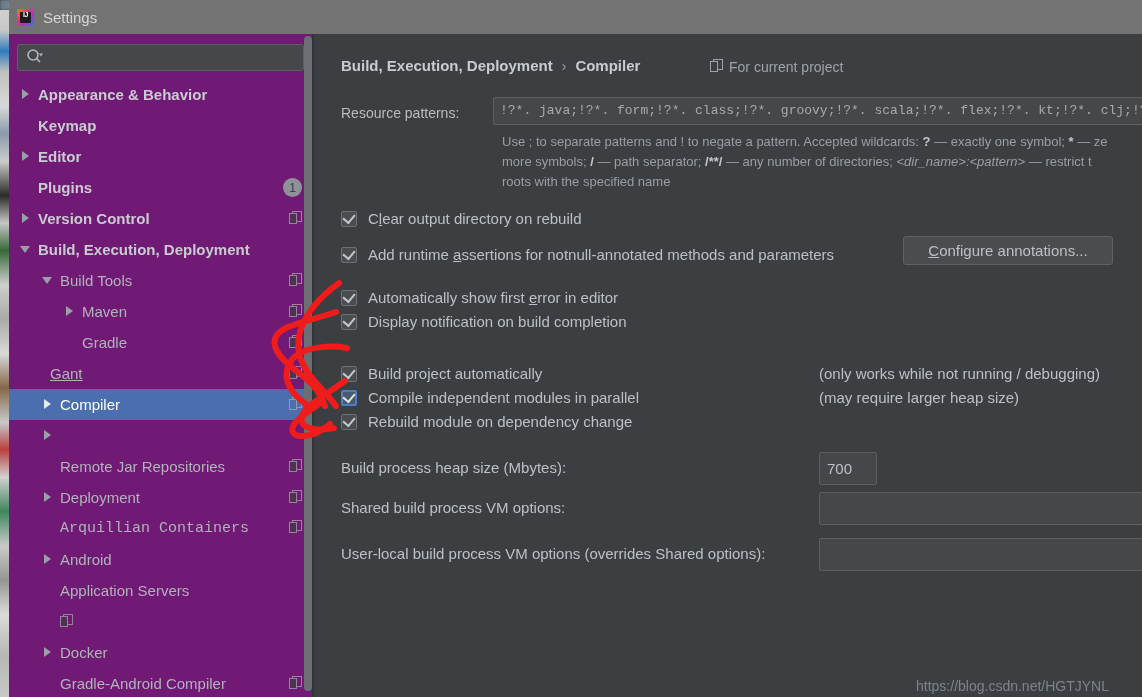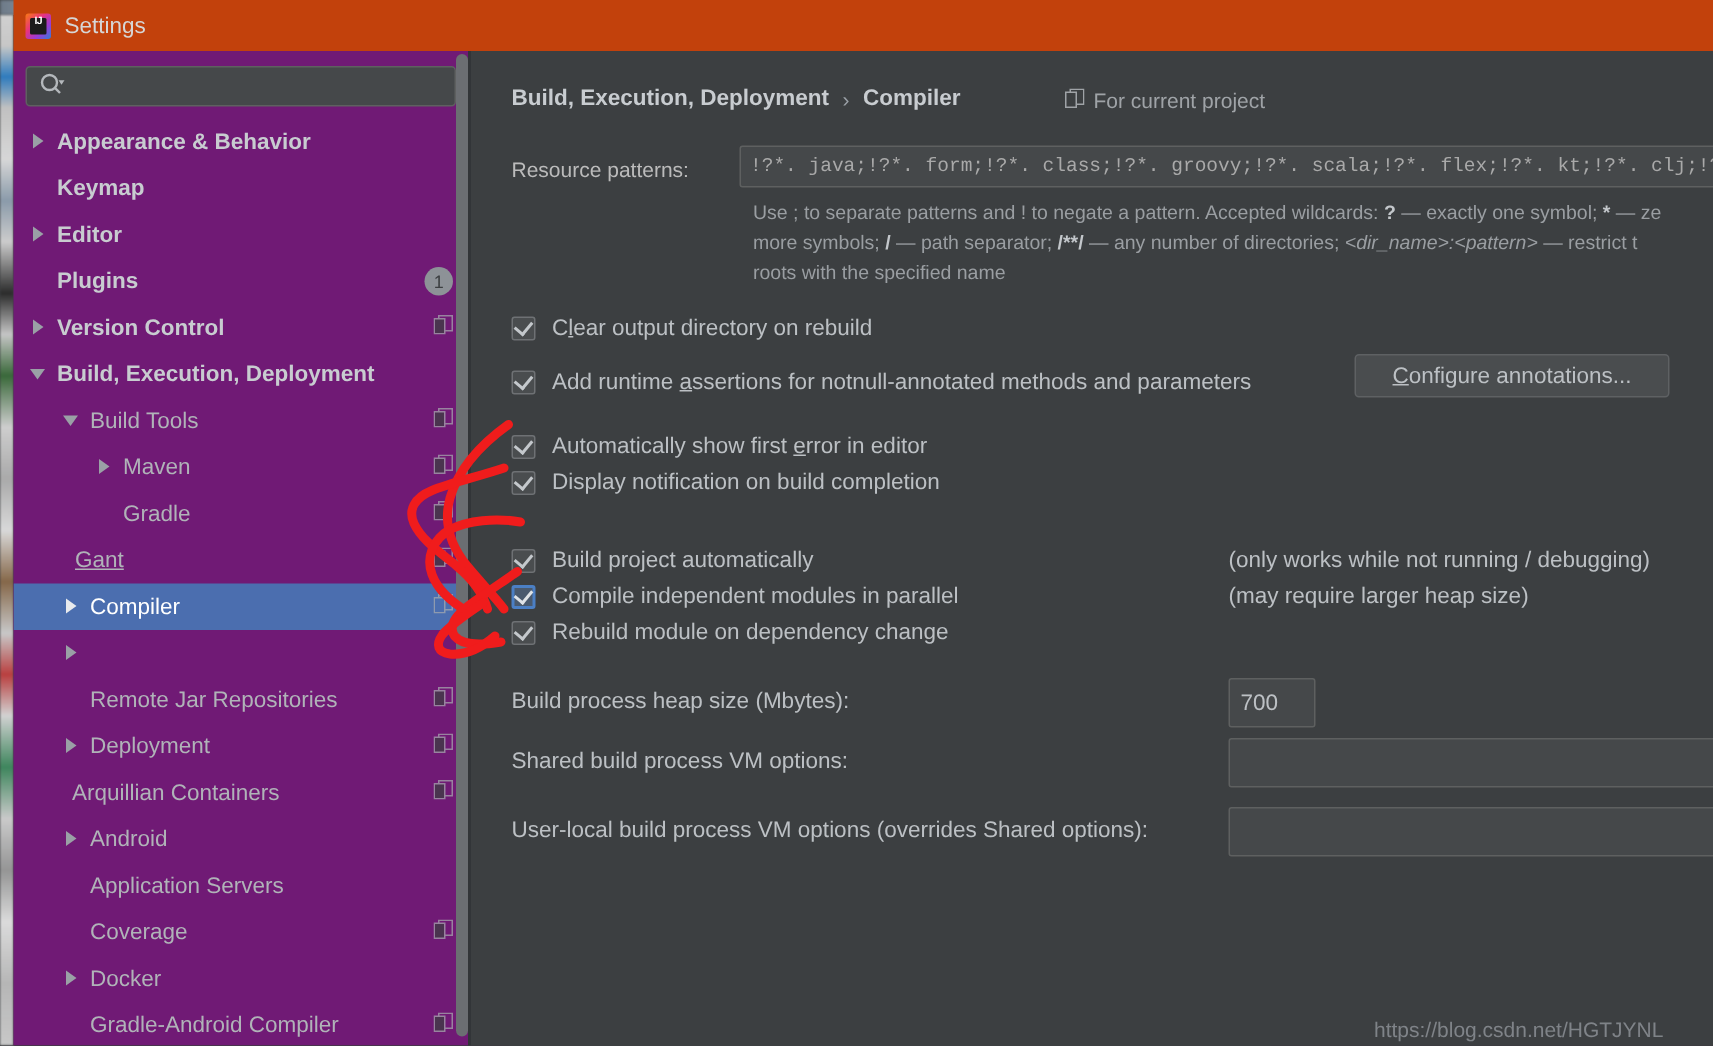--- a/index.html
+++ b/index.html
@@ -52,21 +52,21 @@
     top: 10px; left: 9px;
     width: 1133px; height: 687px;
     background: #3c3f41;
   }
 
   
   #titlebar {
     position: absolute;
     top: -10px; left: 0;
     width: 1133px; height: 34px;
-    background: #c2410c;
+    background: #737373;
     display: flex;
     align-items: center;
     padding-left: 8px;
   }
   #app-logo {
     width: 17px; height: 17px;
     margin-right: 9px;
     position: relative;
     border-radius: 2px;
     background: linear-gradient(135deg,#f97a12 0%,#e8337d 38%,#9b3bd6 68%,#2f7fd6 100%);
@@ -481,39 +481,38 @@
             </svg></span>
         </div>
         <div class="tree-item" style="padding-left: 34px;">
           <span class="arrow right"></span>
           <span class="label">Deployment</span>
           <span class="copy-icon"><svg width="13" height="13" viewBox="0 0 13 13">
               <rect x="3.5" y="0.5" width="9" height="10" fill="none" stroke="#a8acb0"></rect>
               <rect x="0.5" y="2.5" width="7" height="10" fill="#3c3f41" stroke="#a8acb0"></rect>
             </svg></span>
         </div>
-        <div class="tree-item" style="padding-left: 22px;">
+        <div class="tree-item" style="padding-left: 34px; font-family: Liberation Mono, monospace;">
           <span class="arrow "></span>
           <span class="label">Arquillian Containers</span>
           <span class="copy-icon"><svg width="13" height="13" viewBox="0 0 13 13">
               <rect x="3.5" y="0.5" width="9" height="10" fill="none" stroke="#a8acb0"></rect>
               <rect x="0.5" y="2.5" width="7" height="10" fill="#3c3f41" stroke="#a8acb0"></rect>
             </svg></span>
         </div>
         <div class="tree-item" style="padding-left: 34px;">
           <span class="arrow right"></span>
           <span class="label">Android</span>
         </div>
         <div class="tree-item" style="padding-left: 34px;">
           <span class="arrow "></span>
           <span class="label">Application Servers</span>
         </div>
         <div class="tree-item" style="padding-left: 34px;">
           <span class="arrow "></span>
-          <span class="label">Coverage</span>
           <span class="copy-icon"><svg width="13" height="13" viewBox="0 0 13 13">
               <rect x="3.5" y="0.5" width="9" height="10" fill="none" stroke="#a8acb0"></rect>
               <rect x="0.5" y="2.5" width="7" height="10" fill="#3c3f41" stroke="#a8acb0"></rect>
             </svg></span>
         </div>
         <div class="tree-item" style="padding-left: 34px;">
           <span class="arrow right"></span>
           <span class="label">Docker</span>
         </div>
         <div class="tree-item" style="padding-left: 34px;">

